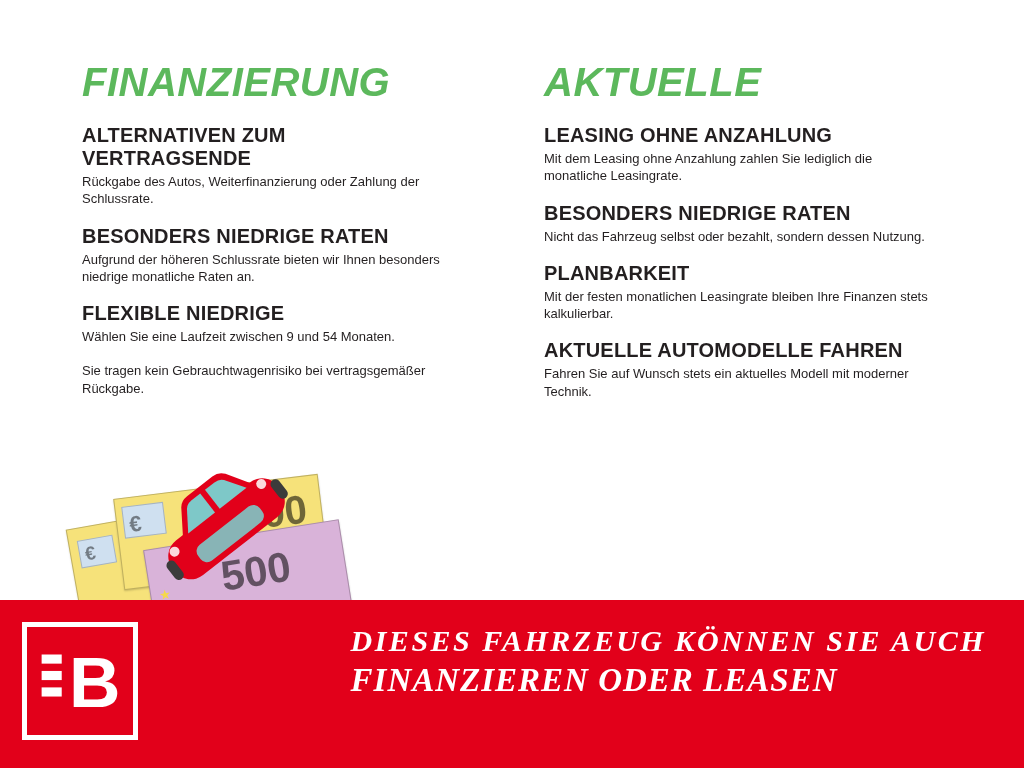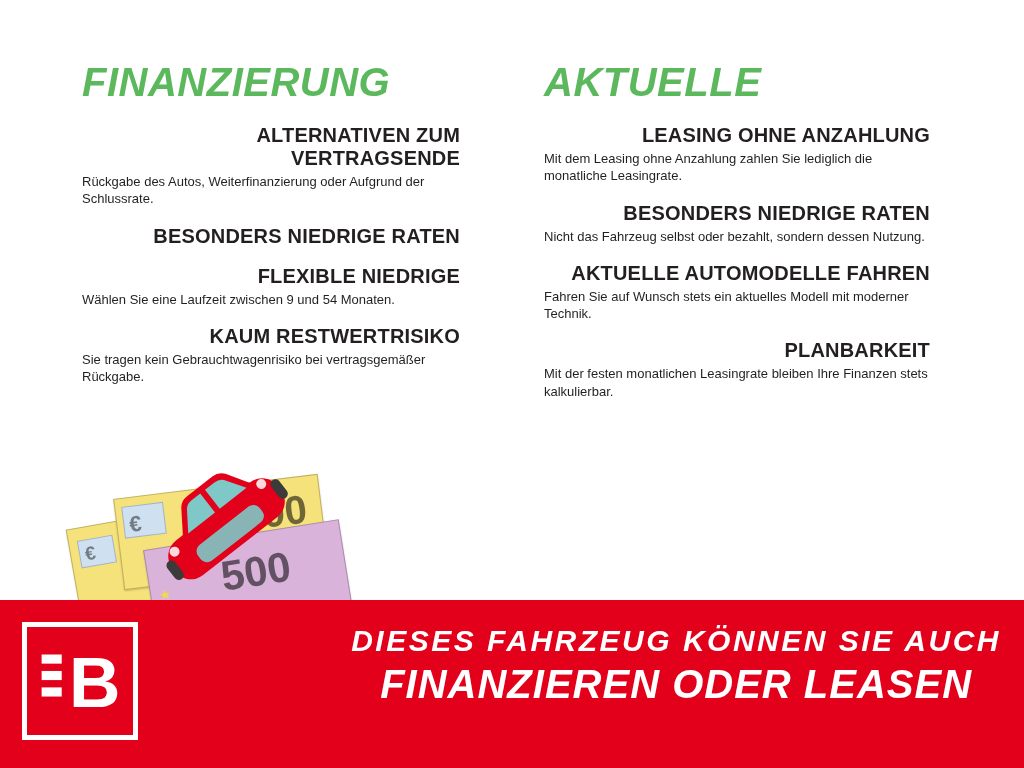--- a/index.html
+++ b/index.html
@@ -54,21 +54,20 @@
   .block {
     margin-bottom: 17px;
   }
   .block-title {
     font-size: 20px;
     font-weight: bold;
     color: #231f20;
     letter-spacing: 0.2px;
     line-height: 1.15;
     margin: 0 0 3px 0;
-    text-align: right;
   }
   .block-text {
     font-size: 13px;
     color: #231f20;
     line-height: 1.33;
     margin: 0;
     font-weight: 400;
   }
 
   
@@ -211,95 +210,96 @@
   }
   .logo-inner {
     position: absolute;
     left: 0;
     top: 0;
     width: 100%;
     height: 100%;
   }
   .banner-text {
     position: absolute;
-    right: 23px;
+    right: 38px;
     top: 24px;
-    text-align: center;
+    text-align: left;
     color: #ffffff;
+    font-family: Liberation Serif, serif;
   }
   .banner-line1 {
     font-size: 30px;
     font-weight: bold;
     font-style: italic;
     letter-spacing: 2.5px;
     line-height: 1.1;
     margin: 0 0 6px 0;
     white-space: nowrap;
   }
   .banner-line2 {
-    font-size: 40px;
+    font-size: 33px;
     font-weight: bold;
     font-style: italic;
     letter-spacing: 1px;
     line-height: 1.05;
     margin: 0;
     white-space: nowrap;
   }
 </style>
 </head>
 <body>
 
 <div class="page">
 
   <div class="columns">
 
     <div class="col col-left">
       <h1 class="col-title">FINANZIERUNG</h1>
 
       <div class="block">
         <h2 class="block-title">ALTERNATIVEN ZUM VERTRAGSENDE</h2>
-        <p class="block-text">Rückgabe des Autos, Weiterfinanzierung oder Aufgrund der Schlussrate.</p>
+        <p class="block-text">Rückgabe des Autos, Weiterfinanzierung oder Zahlung der Schlussrate.</p>
       </div>
 
       <div class="block">
         <h2 class="block-title">BESONDERS NIEDRIGE RATEN</h2>
+        <p class="block-text">Aufgrund der höheren Schlussrate bieten wir Ihnen besonders niedrige monatliche Raten an.</p>
       </div>
 
       <div class="block">
         <h2 class="block-title">FLEXIBLE NIEDRIGE</h2>
         <p class="block-text">Wählen Sie eine Laufzeit zwischen 9 und 54 Monaten.</p>
       </div>
 
       <div class="block">
-        <h2 class="block-title">KAUM RESTWERTRISIKO</h2>
         <p class="block-text">Sie tragen kein Gebrauchtwagenrisiko bei vertragsgemäßer Rückgabe.</p>
       </div>
     </div>
 
     <div class="col col-right">
       <h1 class="col-title">AKTUELLE</h1>
 
       <div class="block">
         <h2 class="block-title">LEASING OHNE ANZAHLUNG</h2>
         <p class="block-text">Mit dem Leasing ohne Anzahlung zahlen Sie lediglich die monatliche Leasingrate.</p>
       </div>
 
       <div class="block">
         <h2 class="block-title">BESONDERS NIEDRIGE RATEN</h2>
         <p class="block-text">Nicht das Fahrzeug selbst oder bezahlt, sondern dessen Nutzung.</p>
       </div>
 
       <div class="block">
+        <h2 class="block-title">PLANBARKEIT</h2>
+        <p class="block-text">Mit der festen monatlichen Leasingrate bleiben Ihre Finanzen stets kalkulierbar.</p>
+      </div>
+
+      <div class="block">
         <h2 class="block-title">AKTUELLE AUTOMODELLE FAHREN</h2>
         <p class="block-text">Fahren Sie auf Wunsch stets ein aktuelles Modell mit moderner Technik.</p>
-      </div>
-
-      <div class="block">
-        <h2 class="block-title">PLANBARKEIT</h2>
-        <p class="block-text">Mit der festen monatlichen Leasingrate bleiben Ihre Finanzen stets kalkulierbar.</p>
       </div>
     </div>
 
   </div>
 
   <div class="illustration">
 
     <div class="note note-bg">
       <div class="band"></div>
       <span class="euro">€</span>

